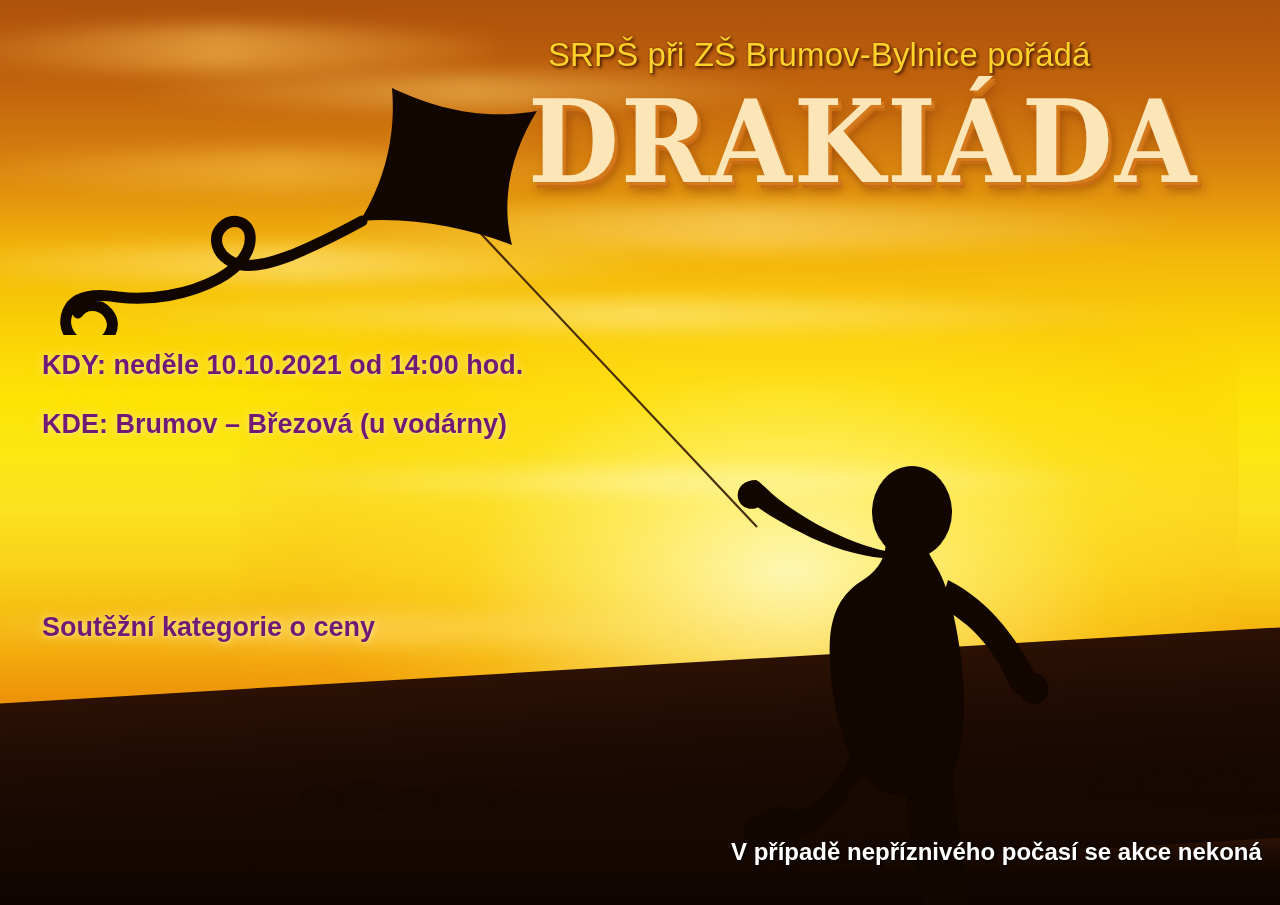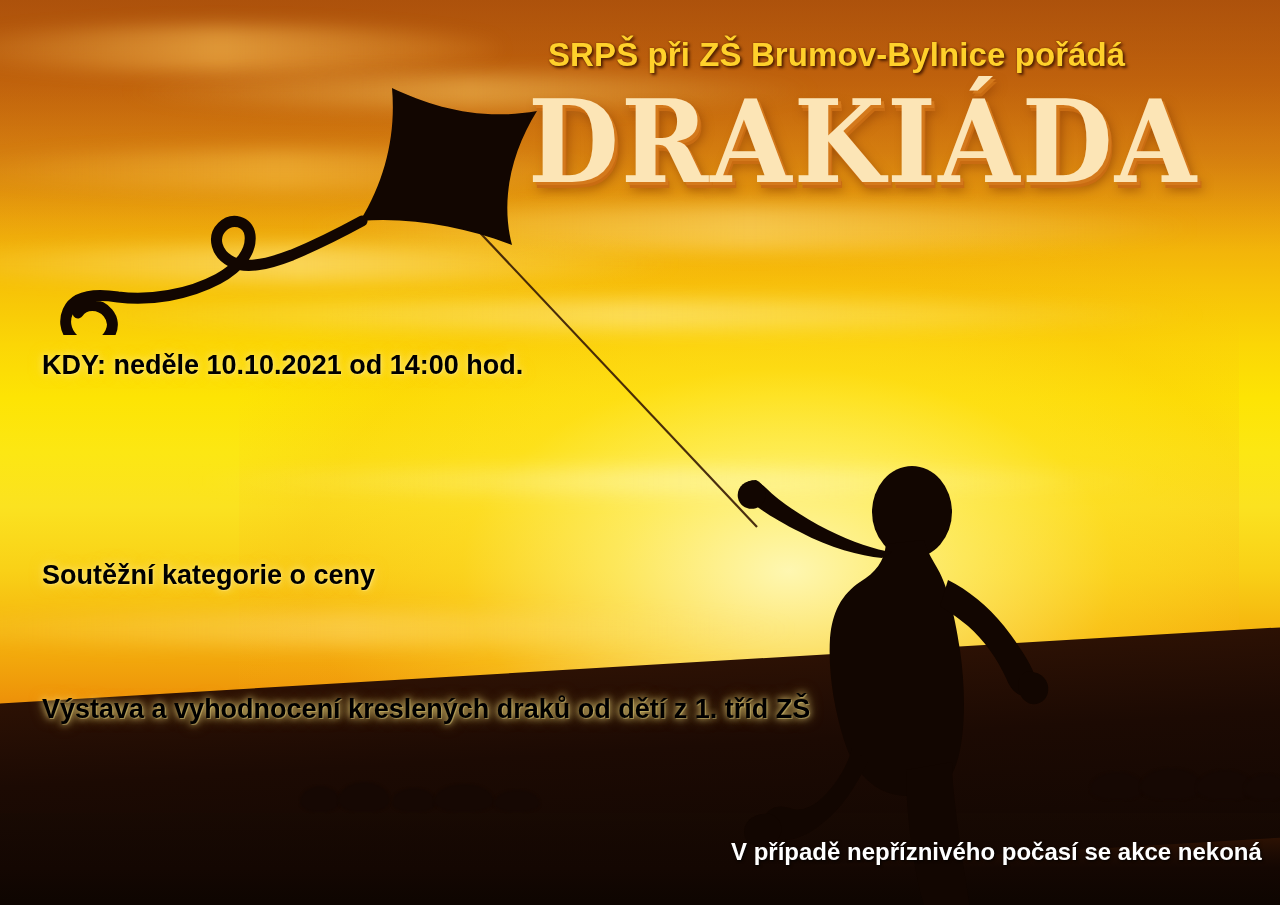--- a/index.html
+++ b/index.html
@@ -160,21 +160,21 @@
     pointer-events: none;
   }
 
   
   .headline {
     position: absolute;
     left: 548px;
     top: 36px;
     width: 700px;
     font-size: 33px;
-    font-weight: bold;
+    font-weight: normal;
     color: #FFD12B;
     letter-spacing: 0.1px;
     text-shadow: 2px 2px 3px rgba(60,20,0,0.85), 0 0 2px rgba(80,28,0,0.6);
     white-space: nowrap;
   }
   .bigtitle {
     position: absolute;
     left: 528px;
     top: 86px;
     font-family: "DejaVu Serif", "Liberation Serif", serif;
@@ -189,28 +189,28 @@
     text-shadow:
       3px 3px 0 #D4791C,
       4px 5px 0 #C96C12,
       5px 7px 10px rgba(120,48,4,0.55);
   }
   .body-line {
     position: absolute;
     left: 42px;
     font-size: 27px;
     font-weight: bold;
-    color: #000000;
+    color: #701a75;
     white-space: nowrap;
     text-shadow: 0 0 7px rgba(255,235,140,0.85), 0 0 14px rgba(255,225,110,0.55), 1px 1px 0 rgba(255,240,160,0.35);
   }
   .l-kdy   { top: 350px; }
   .l-kde   { top: 409px; }
   .l-ob    { top: 530px; }
-  .l-sou   { top: 560px; }
+  .l-sou   { top: 612px; }
   .l-dro   { top: 637px; }
   .l-vys   { top: 694px; }
 
   .footnote {
     position: absolute;
     left: 731px;
     top: 838px;
     font-size: 24px;
     font-weight: bold;
     color: #FFFFFF;
@@ -335,22 +335,22 @@
       <path d="M 70 374 C 56 372, 44 380, 44 392 C 44 404, 58 410, 72 404 C 84 398, 86 380, 70 374 Z"></path>
     </g>
   </svg>
 
   <div class="headline">SRPŠ při ZŠ Brumov-Bylnice pořádá</div>
 
   <div class="bigtitle">DRAKIÁDA</div>
 
   <div class="body-line l-kdy">KDY: neděle 10.10.2021 od 14:00 hod.</div>
 
+  <div class="body-line l-kde">KDE: Brumov – Březová (u vodárny)</div>
 
 
   <div class="body-line l-sou">Soutěžní kategorie o ceny</div>
 
 
-  <div class="body-line l-vys">Výstava a vyhodnocení kreslených draků od dětí z 1. tříd ZŠ</div>
 
   <div class="footnote">V případě nepříznivého počasí se akce nekoná</div>
 
 </div>
 
 </body></html>

